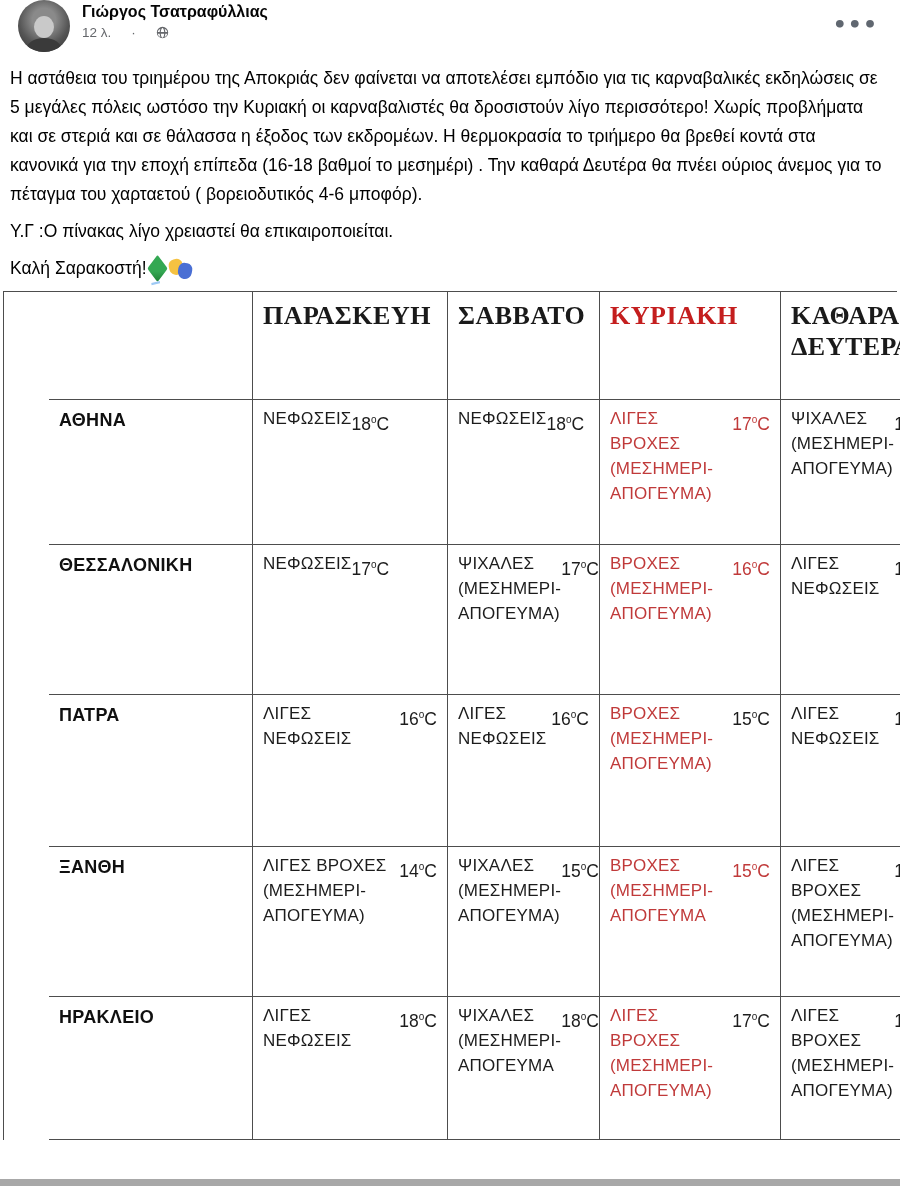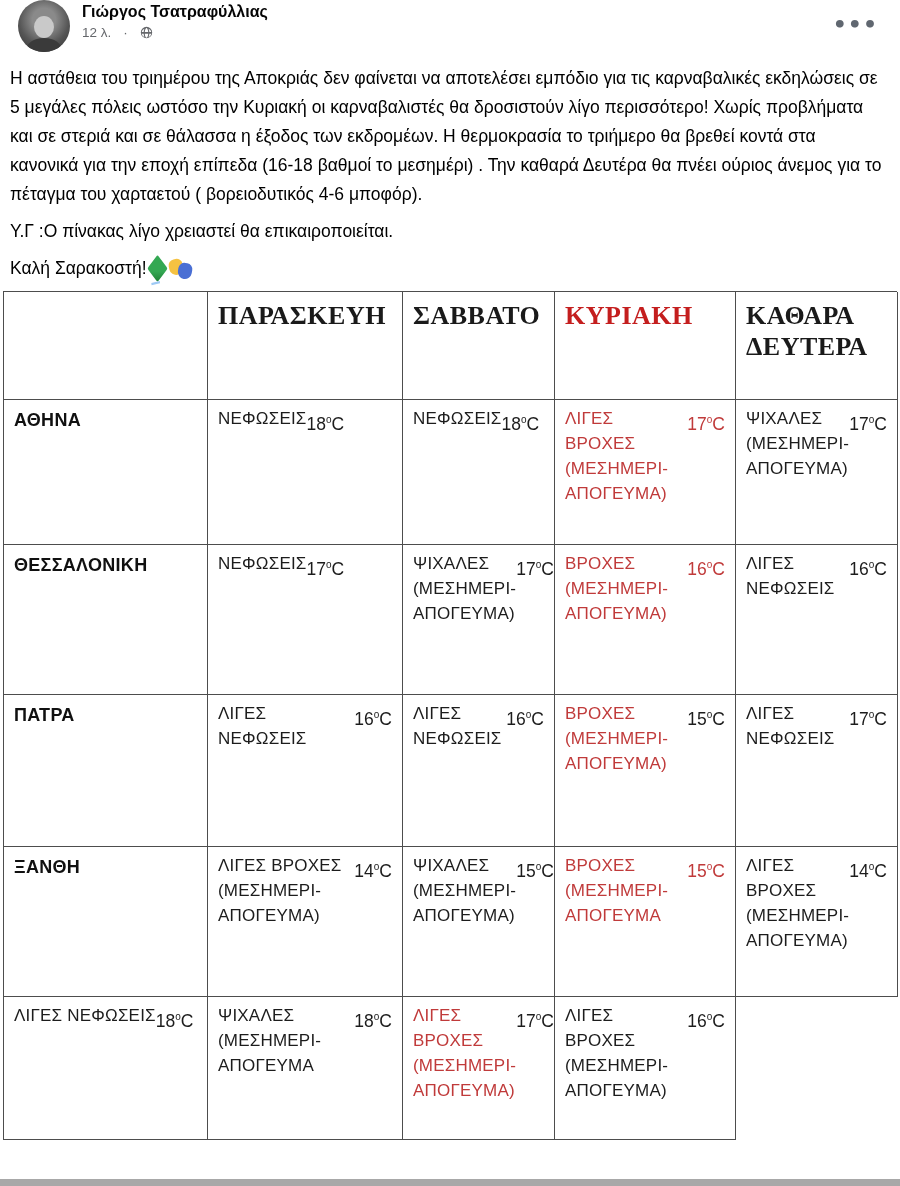--- a/index.html
+++ b/index.html
@@ -12,21 +12,21 @@
   
   .post-header { display:flex; align-items:flex-start; padding:0 16px 4px 18px; position:relative; }
   .avatar {
     width:52px; height:52px; border-radius:50%; flex:0 0 52px;
     background:radial-gradient(circle at 50% 38%, #8a8a8a 0 28%, #555 60%, #2e2e2e 100%);
     overflow:hidden; cursor:pointer; position:relative;
   }
   .avatar svg { position:absolute; bottom:-2px; left:50%; transform:translateX(-50%); }
   .header-meta { margin-left:12px; padding-top:2px; }
   .author-name { font-weight:700; font-size:16px; color:#050505; line-height:20px; cursor:pointer; }
-  .time-row { display:flex; align-items:center; gap:12px; margin-top:3px; color:#65676b; font-size:13.5px; }
+  .time-row { display:flex; align-items:center; gap:20px; margin-top:3px; color:#65676b; font-size:13.5px; }
   .globe-icon { display:inline-block; width:13px; height:13px; color:#65676b; }
   .more-btn {
     position:absolute; right:22px; top:20px; color:#606770;
     font-size:22px; letter-spacing:1px; line-height:10px; cursor:pointer;
     font-weight:700; font-family:"DejaVu Sans",sans-serif;
   }
   
   .post-text { padding:8px 12px 0 10px; font-size:17.5px; line-height:29px; color:#000000; }
   .post-text p { margin-bottom:8px; }
   .emoji-row { display:inline-flex; align-items:center; gap:3px; vertical-align:-3px; margin-left:2px; }
@@ -40,20 +40,21 @@
   .mask.gold { background:#f5c242; left:0; top:0; transform:rotate(-12deg); }
   .mask.blue { background:#4a6fd4; left:9px; top:4px; transform:rotate(10deg); }
   
   .table-wrap { margin:6px 3px 0 3px; cursor:pointer; }
   .wtable {
     display:grid;
     grid-template-columns:204px 195px 152px 181px 162px;
     grid-template-rows:108px 145px 150px 152px 150px 143px;
     border-top:1px solid #4d4d4d; border-left:1px solid #4d4d4d;
     background:#fff;
+    padding-left:45px;
   }
   .wcell { border-right:1px solid #4d4d4d; border-bottom:1px solid #4d4d4d; padding:6px 10px 8px 10px; overflow:hidden; }
   .hcell {
     font-family:"Liberation Serif","DejaVu Serif",serif;
     font-weight:700; font-size:26px; line-height:31px; letter-spacing:0.5px;
     color:#1a1a1a; padding-top:8px;
   }
   .hcell.red { color:#c41e1e; }
   .city-cell { font-weight:700; font-size:18px; color:#101010; padding-top:10px; letter-spacing:0.3px; }
   .data-cell { display:flex; flex-direction:row; }
@@ -168,20 +169,21 @@
         <div class="temp">15<sup>o</sup>C</div>
       </div>
       <div class="wcell data-cell">
         <div class="cond red-txt">ΒΡΟΧΕΣ (ΜΕΣΗΜΕΡΙ-ΑΠΟΓΕΥΜΑ</div>
         <div class="temp red-txt">15<sup>o</sup>C</div>
       </div>
       <div class="wcell data-cell">
         <div class="cond">ΛΙΓΕΣ ΒΡΟΧΕΣ (ΜΕΣΗΜΕΡΙ-ΑΠΟΓΕΥΜΑ)</div>
         <div class="temp">14<sup>o</sup>C</div>
       </div>
+      <div class="wcell city-cell">ΗΡΑΚΛΕΙΟ</div>
       <div class="wcell data-cell">
         <div class="cond">ΛΙΓΕΣ ΝΕΦΩΣΕΙΣ</div>
         <div class="temp">18<sup>o</sup>C</div>
       </div>
       <div class="wcell data-cell">
         <div class="cond">ΨΙΧΑΛΕΣ (ΜΕΣΗΜΕΡΙ-ΑΠΟΓΕΥΜΑ</div>
         <div class="temp">18<sup>o</sup>C</div>
       </div>
       <div class="wcell data-cell">
         <div class="cond red-txt">ΛΙΓΕΣ ΒΡΟΧΕΣ (ΜΕΣΗΜΕΡΙ-ΑΠΟΓΕΥΜΑ)</div>

